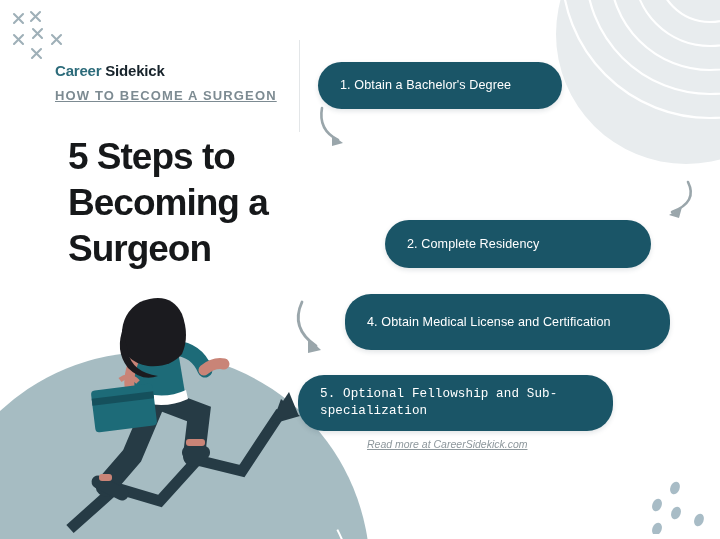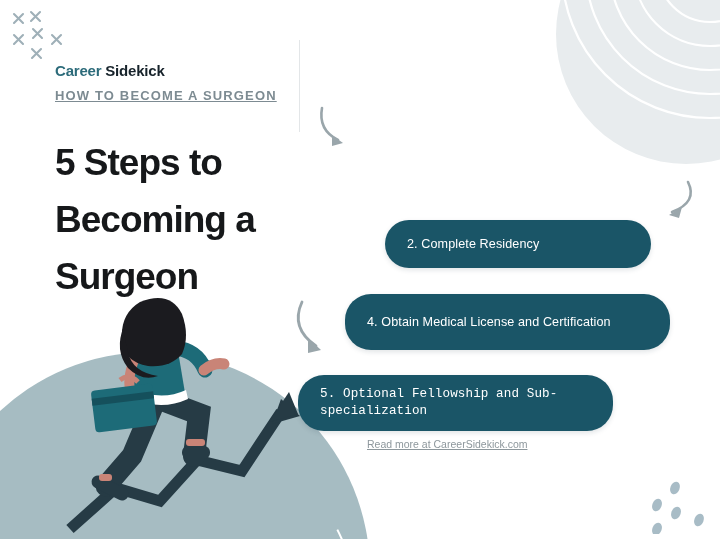--- a/index.html
+++ b/index.html
@@ -68,24 +68,24 @@
     margin-top: 9px;
     font-size: 13px;
     font-weight: bold;
     letter-spacing: 1.15px;
     color: #7d8b92;
     white-space: nowrap;
     text-decoration: underline;
   }
   .headline {
     position: absolute;
-    left: 55px; top: 134px;
+    left: 68px; top: 134px;
     width: 245px;
     font-size: 37px;
-    line-height: 57px;
+    line-height: 46px;
     font-weight: bold;
     letter-spacing: -1px;
     color: #16181a;
   }
 
   
   .illustration { position: absolute; left: 36px; top: 296px; }
 
   
   .steps { position: absolute; left: 0; top: 0; width: 720px; height: 539px; }
@@ -108,20 +108,21 @@
   .step-1 { left: 318px; top: 62px;  width: 244px; height: 47px; }
   .step-2 { left: 362px; top: 141px; width: 264px; height: 47px; }
   .step-3 { left: 385px; top: 220px; width: 266px; height: 48px; }
   .step-4 { left: 345px; top: 294px; width: 325px; height: 56px; }
   .step-5 { left: 298px; top: 375px; width: 315px; height: 56px; font-family: Liberation Mono, monospace; }
 
   .readmore {
     position: absolute;
     left: 367px; top: 438px;
     font-size: 10.5px;
+    font-style: italic;
     color: #8d979c;
     text-decoration: underline;
     white-space: nowrap;
   }
 
   .arrow { position: absolute; }
   .arrow-1 { left: 312px; top: 104px; }
   .arrow-2 { left: 648px; top: 180px; }
   .arrow-3 { left: 286px; top: 296px; }
 </style>
@@ -207,20 +208,23 @@
     <rect x="57" y="99" width="62" height="7" fill="#15505c" transform="rotate(-7 88 112)"></rect>
     <path d="M84 84 q9 -7 18 2" stroke="#c98477" stroke-width="5" fill="none"></path>
 
     <circle cx="124" cy="28" r="17" fill="#c98477"></circle>
     <path d="M104 6 q30 -12 42 12 q8 22 0 40 q-12 14 -34 12 q-24 -4 -26 -26 q-2 -26 18 -38 z" fill="#1b1b1f"></path>
     <path d="M88 30 q-10 24 4 42 q14 14 30 8 q-26 -4 -30 -24 q-4 -16 -4 -26 z" fill="#1b1b1f"></path>
   </svg>
 
   <div class="steps">
 
+    <div class="step step-1">
+      <span class="step-label">1. Obtain a Bachelor's Degree</span>
+    </div>
 
     <svg class="arrow arrow-1" width="60" height="48" viewBox="0 0 60 48">
       <path d="M10 4 q-4 22 16 32" stroke="#9aa6ab" stroke-width="2.6" fill="none" stroke-linecap="round"></path>
       <polygon points="20,31 31,39 20,42" fill="#9aa6ab"></polygon>
     </svg>
 
 
     <svg class="arrow arrow-2" width="56" height="46" viewBox="0 0 56 46">
       <path d="M40 2 q10 20 -16 30" stroke="#9aa6ab" stroke-width="2.6" fill="none" stroke-linecap="round"></path>
       <polygon points="34,27 21,35 31,38" fill="#9aa6ab"></polygon>

